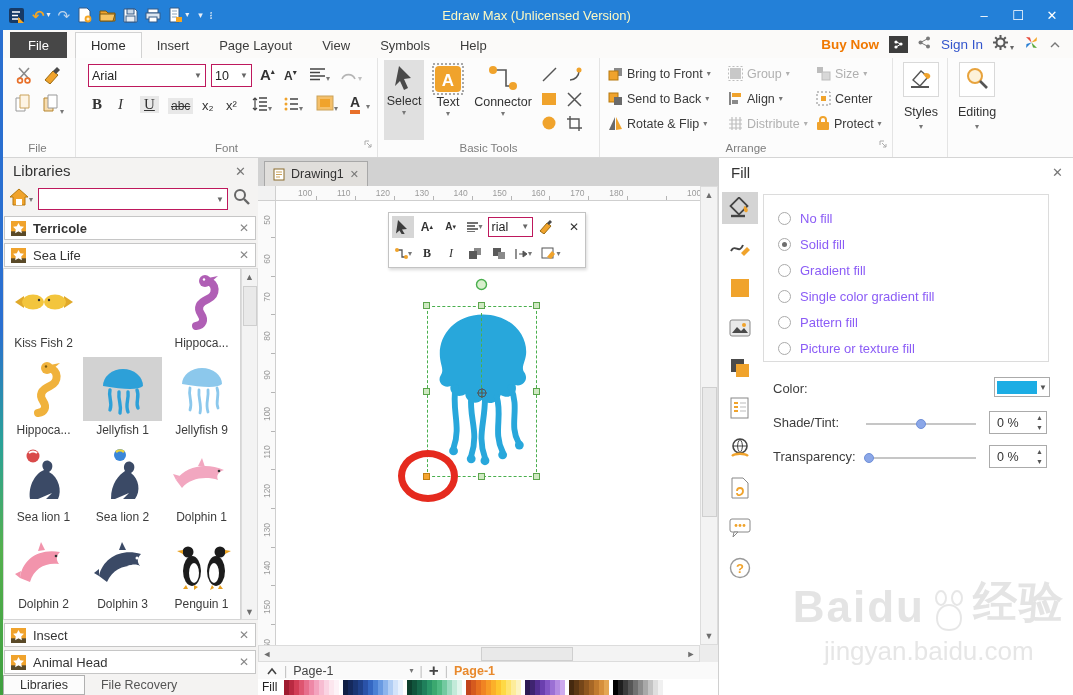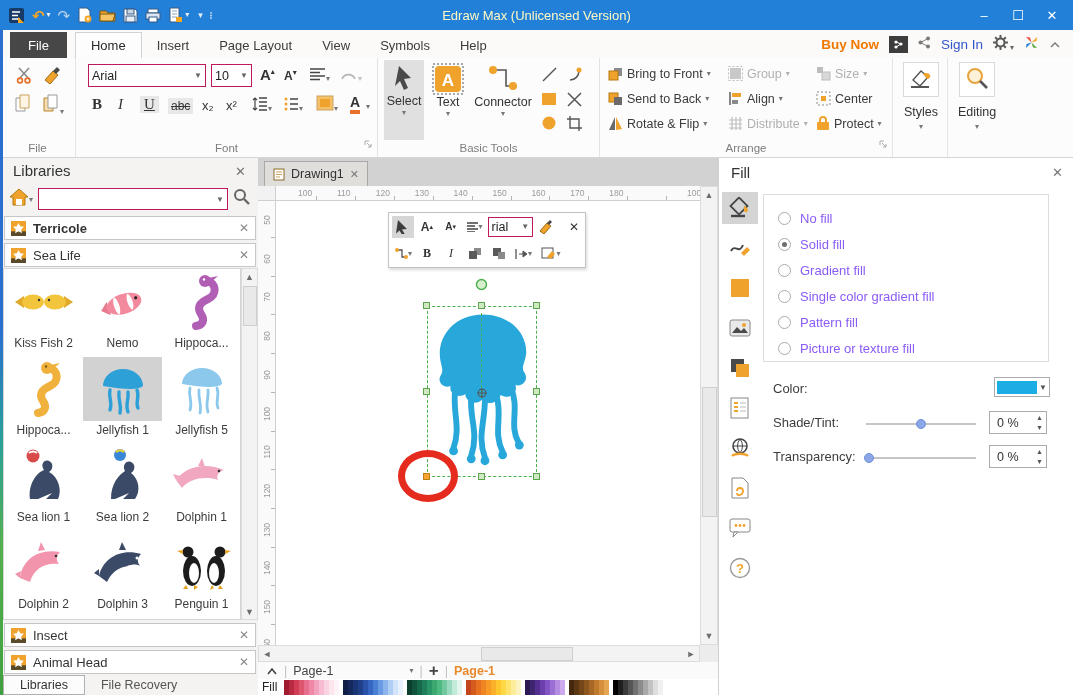--- a/index.html
+++ b/index.html
@@ -480,34 +480,20 @@
             </g>
         <g>
               <path d="M60 25l-9-6v12z" fill="#e0a92a"></path>
               <ellipse cx="42" cy="25" rx="11" ry="7.5" fill="#f3c53d"></ellipse>
               <circle cx="36" cy="23" r="1.2" fill="#333"></circle>
             </g>
       </svg>
         </div>
       <div class="lbl">Kiss Fish 2</div>
     </div>
-    <div class="cell" style="left:80px;top:112px;">
-      <div class="thumb">
-          <svg width="62" height="50">
-        <g transform="rotate(-18 31 27)">
-              <path d="M8 27l8-7v14z" fill="#e87a90"></path>
-              <ellipse cx="32" cy="27" rx="18" ry="10" fill="#f2899c"></ellipse>
-              <path d="M24 18c4 2 4 16 0 18-3-4-3-14 0-18z" fill="#fff"></path>
-              <path d="M38 18.5c4 2.5 4 14.5 0 17-3-4-3-13 0-17z" fill="#fff"></path>
-              <circle cx="45" cy="25" r="1.6" fill="#222"></circle>
-            </g>
-      </svg>
-        </div>
-      <div class="lbl">Nemo</div>
-    </div>
     <div class="cell" style="left:159px;top:112px;">
       <div class="thumb">
           <svg width="50" height="58">
         <path d="M30 8 C40 10 40 22 31 26 C22 30 20 35 24 41 C28 47 26 52 19 53" fill="none" stroke="#b05fb5" stroke-width="8" stroke-linecap="round"></path>
         <circle cx="28" cy="8" r="6" fill="#b05fb5"></circle>
             <path d="M31 5l10-2-7 6z" fill="#b05fb5"></path>
             <circle cx="27" cy="6.5" r="1.2" fill="#fff"></circle>
       </svg>
         </div>
       <div class="lbl">Hippoca...</div>
@@ -543,21 +529,21 @@
           <svg width="52" height="58">
         <path d="M6 24 a20 16 0 1 1 40 0 q-6 6 -40 0 z" fill="#8cc8ec"></path>
         <g stroke="#8cc8ec" stroke-width="2.8" fill="none" stroke-linecap="round">
           <path d="M14 28c-2 9 3 13 0 22"></path>
               <path d="M23 30c-1 9 3 14 1 23"></path>
               <path d="M32 30c1 9-3 13 0 22"></path>
               <path d="M41 28c3 8-2 13 1 20"></path>
         </g>
       </svg>
         </div>
-      <div class="lbl">Jellyfish 5</div>
+      <div class="lbl">Jellyfish 9</div>
     </div>
 
     <div class="cell" style="left:1px;top:286px;">
       <div class="thumb">
           <svg width="56" height="58">
         <circle cx="17" cy="9" r="6.5" fill="#d94a4a"></circle>
             <path d="M13 6a6.5 6.5 0 0 1 8 0" stroke="#fff" stroke-width="2" fill="none"></path>
         <path d="M14 52 C12 38 20 26 28 23 C24 18 28 12 33 14 C38 16 37 23 33 25 C43 30 46 44 42 52 L30 52 L36 46 L22 52 Z" fill="#3b4a66"></path>
       </svg>
         </div>
@@ -1067,14 +1053,28 @@
         <span class="sthumb" style="left:-2px;"></span>
       </div>
     <div class="spin" style="left:270px;top:287px;">
       <span>0 %</span>
       <span class="arrows">
           <span>▲</span>
           <span>▼</span>
         </span>
     </div>
 
+    <div id="wm">
+      <div class="l1">
+        <span>Baidu</span>
+        <svg width="40" height="44" style="opacity:.5;">
+            <g fill="none" stroke="#cfcfcf" stroke-width="2">
+              <ellipse cx="12" cy="10" rx="5" ry="7"></ellipse>
+              <ellipse cx="28" cy="10" rx="5" ry="7"></ellipse>
+              <path d="M8 30c0-8 6-13 12-13s12 5 12 13-5 12-12 12S8 38 8 30z"></path>
+            </g>
+          </svg>
+        <span>经验</span>
+      </div>
+      <div class="l2">jingyan.baidu.com</div>
+    </div>
   </div>
 </div>
 
 </body></html>

